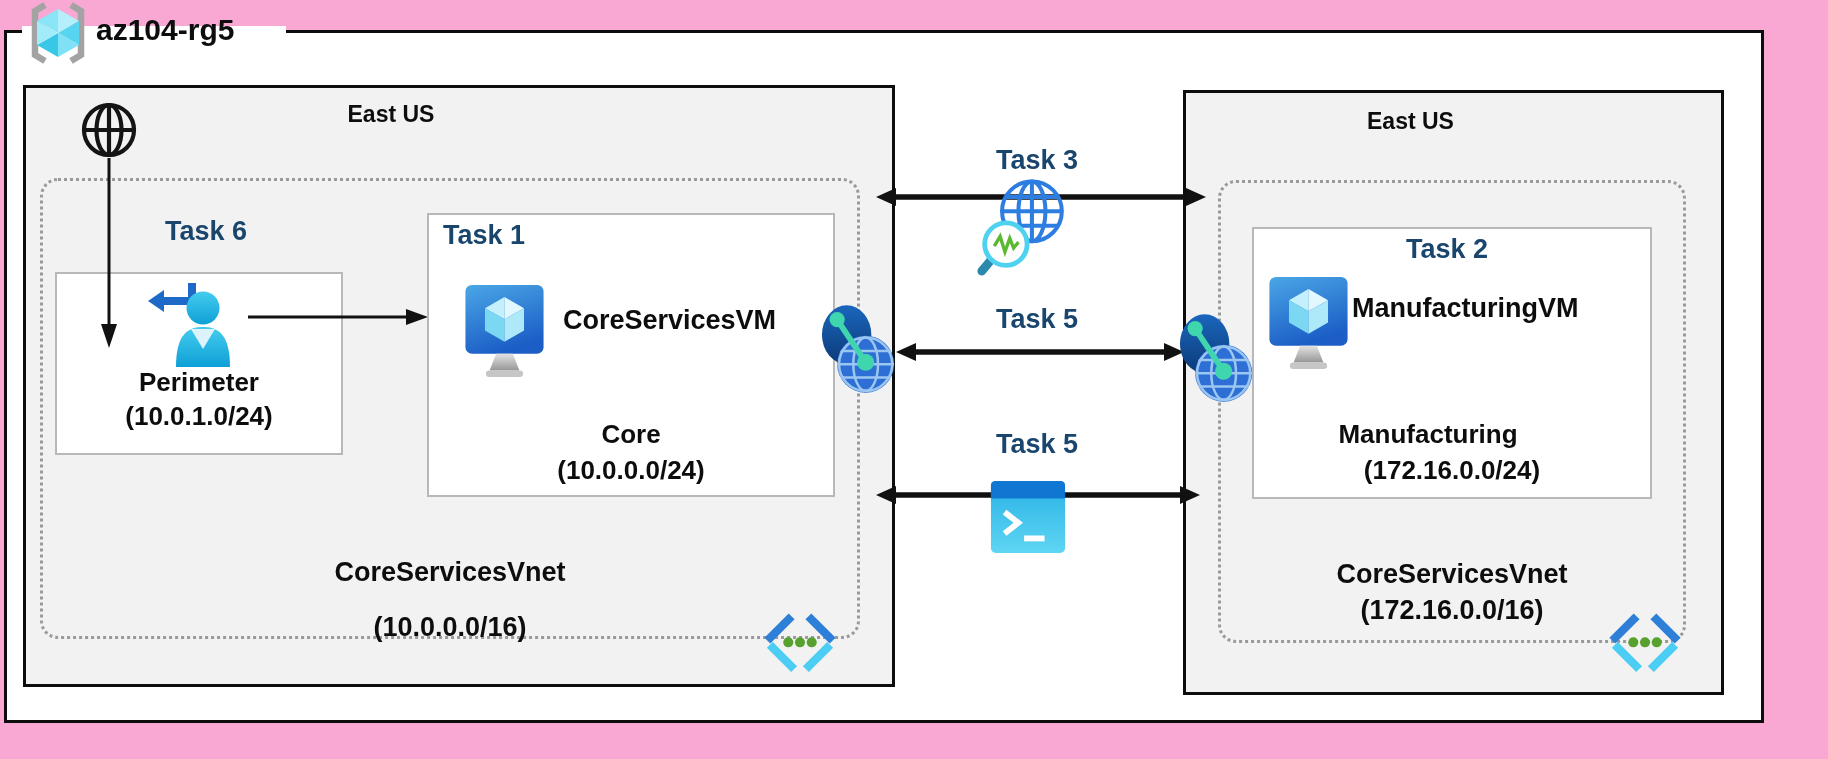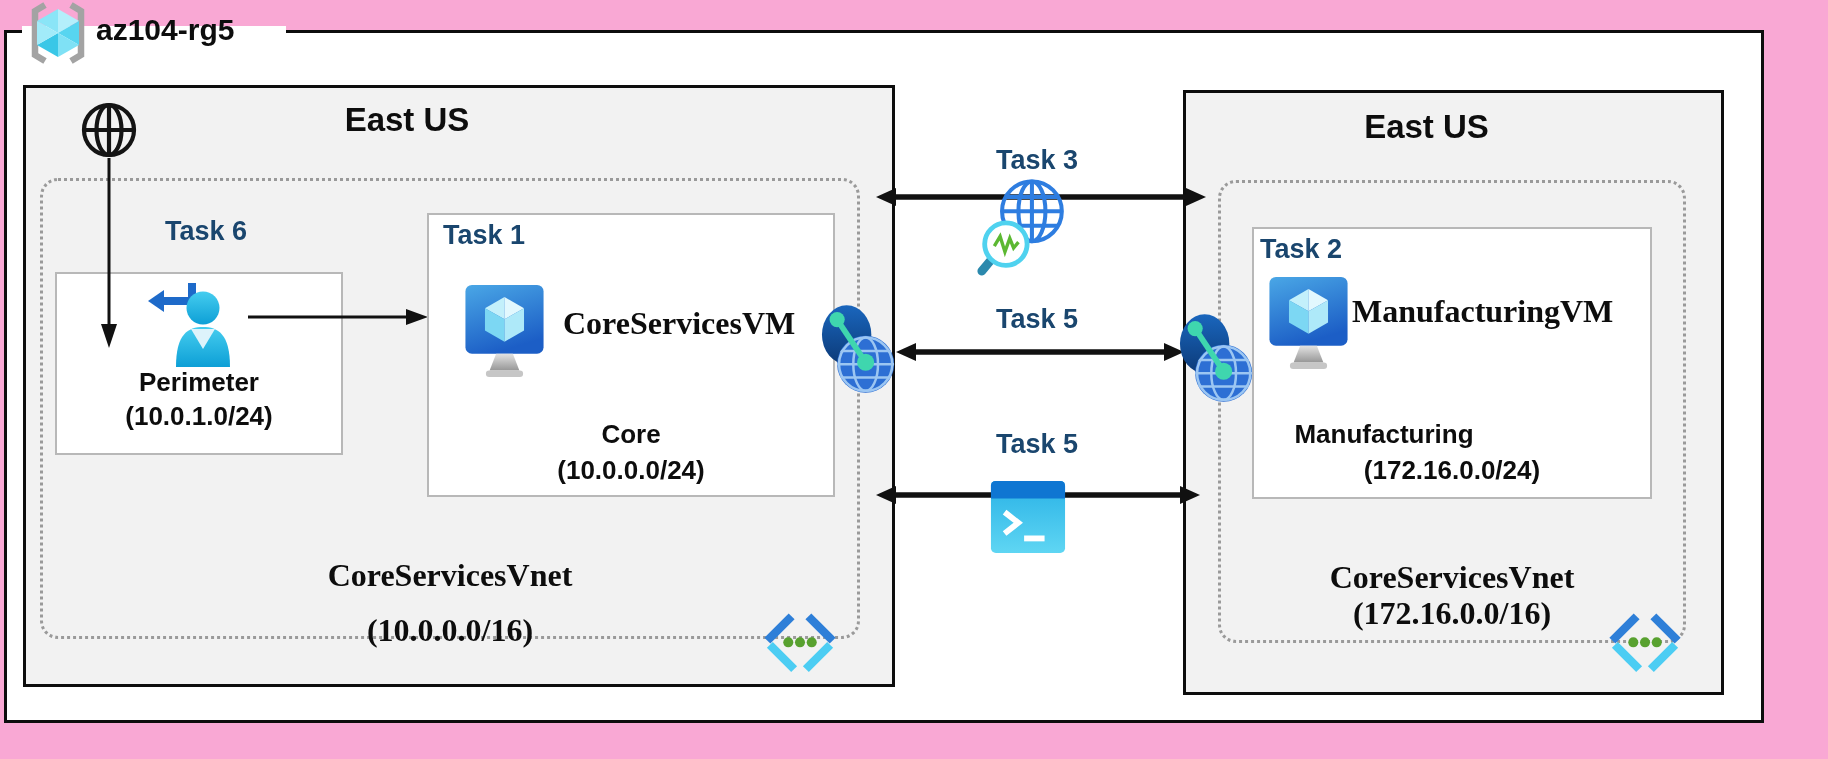--- a/index.html
+++ b/index.html
@@ -8,22 +8,22 @@
     font-family:"Liberation Sans","DejaVu Sans",sans-serif;font-weight:bold;color:#0d0d0d;
   }
   .abs{position:absolute;box-sizing:border-box;}
   .outer-box{border:3px solid #0d0d0d;background:#fff;}
   .region{background:#f2f2f2;border:3px solid #0d0d0d;}
   .vnet-dotted{border:3px dotted #9a9a9a;border-radius:18px;}
   .subnet-box{background:#fff;border:2px solid #b8b8b8;}
   .txt{white-space:nowrap;line-height:1.15;}
   .ctr{text-align:center;}
   .task-label{color:#1a466e;font-size:27px;}
-  .loc-label{font-size:33px;margin-left:16px;}
-  .name-27{font-size:32px;font-family:Liberation Serif, serif;}
+  .loc-label{font-size:23px;}
+  .name-27{font-size:27px;}
   .name-26{font-size:26px;}
   .rg-label{font-size:30px;}
   svg{display:block;}
 </style>
 </head>
 <body>
 
 <div id="canvas">
 
   <div class="abs outer-box" style="left:4px;top:30px;width:1760px;height:693px;"></div>
@@ -115,21 +115,21 @@
 
   <div class="abs txt name-26 ctr" style="left:427px;top:420px;width:408px;">Core</div>
   <div class="abs txt name-26 ctr" style="left:427px;top:456px;width:408px;">(10.0.0.0/24)</div>
 
   <div class="abs txt name-27 ctr" style="left:250px;top:557px;width:400px;">CoreServicesVnet</div>
   <div class="abs txt name-27 ctr" style="left:250px;top:592px;width:400px;margin-top:20px;">(10.0.0.0/16)</div>
 
   <div class="abs vnet-dotted" style="left:1218px;top:180px;width:468px;height:463px;"></div>
 
   <div class="abs subnet-box" style="left:1252px;top:227px;width:400px;height:272px;"></div>
-  <div class="abs txt task-label" style="left:1252px;top:234px;width:382px;text-align:left;padding-left:8px;">Task 2</div>
+  <div class="abs txt task-label" style="left:1252px;top:234px;width:382px;text-align:center;padding-left:8px;">Task 2</div>
 
   <svg class="abs" style="left:1262px;top:275px;" width="93" height="95" viewBox="0 0 100 102">
     <defs>
       <linearGradient id="vmg2" x1="0" y1="0" x2="0.35" y2="1">
         <stop offset="0" stop-color="#4aa7e6"></stop>
           <stop offset="1" stop-color="#1c5ec6"></stop>
       </linearGradient>
       <linearGradient id="vms2" x1="0" y1="0" x2="0" y2="1">
         <stop offset="0" stop-color="#e3e3e3"></stop>
           <stop offset="1" stop-color="#969696"></stop>
@@ -138,21 +138,21 @@
     <rect x="8" y="2" width="84" height="74" rx="7" fill="url(#vmg2)"></rect>
     <polygon points="29,27 50,15 50,39" fill="#c3f0fb"></polygon>
     <polygon points="50,15 71,27 50,39" fill="#e2f8fe"></polygon>
     <polygon points="29,27 50,39 50,63 29,51" fill="#7cd7f3"></polygon>
     <polygon points="50,39 71,27 71,51 50,63" fill="#aee9f9"></polygon>
     <polygon points="41,76 59,76 66,94 34,94" fill="url(#vms2)"></polygon>
     <rect x="30" y="94" width="40" height="7" rx="3.5" fill="#c6c6c6"></rect>
   </svg>
   <div class="abs txt name-27" style="left:1352px;top:293px;">ManufacturingVM</div>
 
-  <div class="abs txt name-26 ctr" style="left:1184px;top:420px;width:400px;">Manufacturing</div>
+  <div class="abs txt name-26 ctr" style="left:1228px;top:420px;width:400px;">Manufacturing</div>
   <div class="abs txt name-26 ctr" style="left:1252px;top:456px;width:400px;">(172.16.0.0/24)</div>
 
   <div class="abs txt name-27 ctr" style="left:1252px;top:559px;width:400px;">CoreServicesVnet</div>
   <div class="abs txt name-27 ctr" style="left:1252px;top:595px;width:400px;">(172.16.0.0/16)</div>
 
   <div class="abs txt task-label ctr" style="left:952px;top:145px;width:170px;">Task 3</div>
   <div class="abs txt task-label ctr" style="left:952px;top:304px;width:170px;">Task 5</div>
   <div class="abs txt task-label ctr" style="left:952px;top:429px;width:170px;">Task 5</div>
 
   <svg class="abs" style="left:876px;top:186px;" width="330" height="22" viewBox="0 0 330 22">

